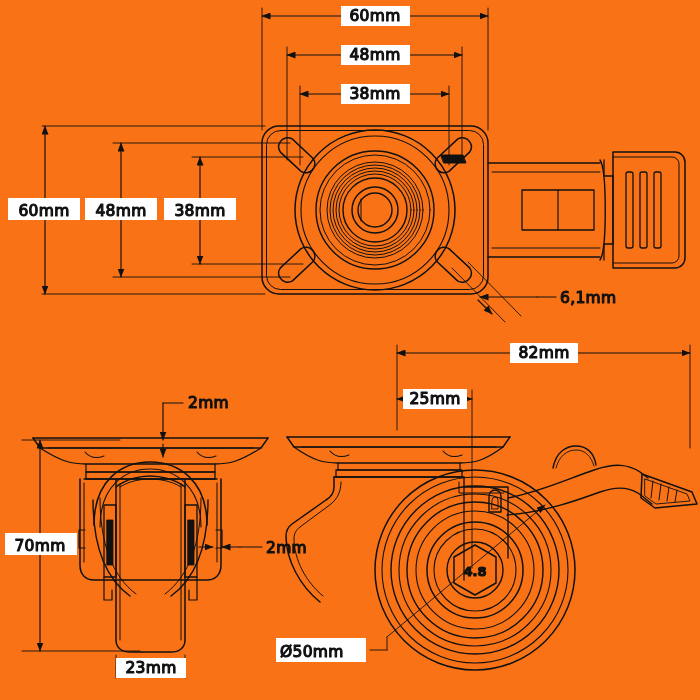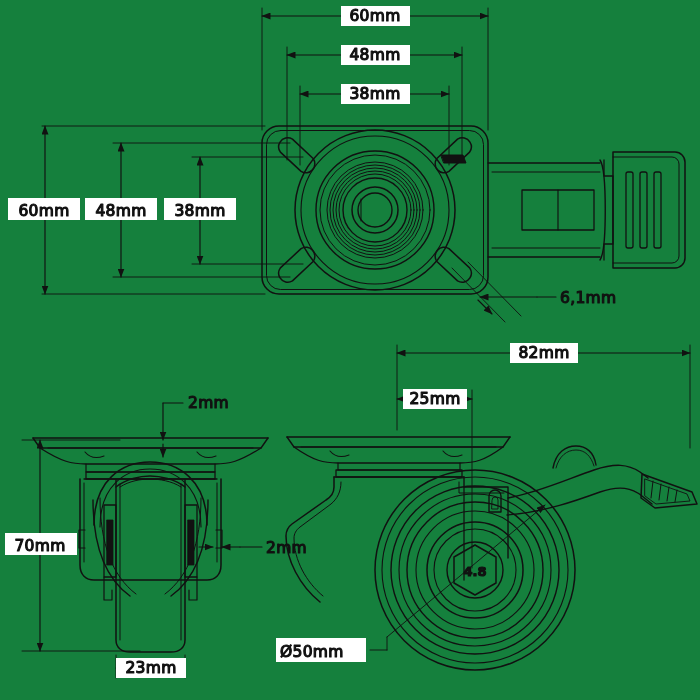--- a/index.html
+++ b/index.html
@@ -2,21 +2,21 @@
 <html><head>
 <meta charset="utf-8">
 <title>Caster Technical Drawing</title>
 <style>
   html,body{margin:0;padding:0;background:#ffffff;}
   body{
     width:700px;height:700px;overflow:hidden;
     font-family:"DejaVu Sans", sans-serif;
     color:#111111;
   }
-  #sheet{position:relative;width:700px;height:700px;background:#15803d;text-align:right;}
+  #sheet{position:relative;width:700px;height:700px;background:#f97316;text-align:right;}
   svg{display:block;}
   text{font-family:"DejaVu Sans", sans-serif;fill:#111111;}
   .dim-label{font-size:15.5px;letter-spacing:0.3px;}
   .bolt-mark{font-size:13px;font-weight:bold;}
 </style>
 </head>
 <body>
 
 <div id="sheet">
 <svg width="700" height="700" viewBox="0 0 700 700">

